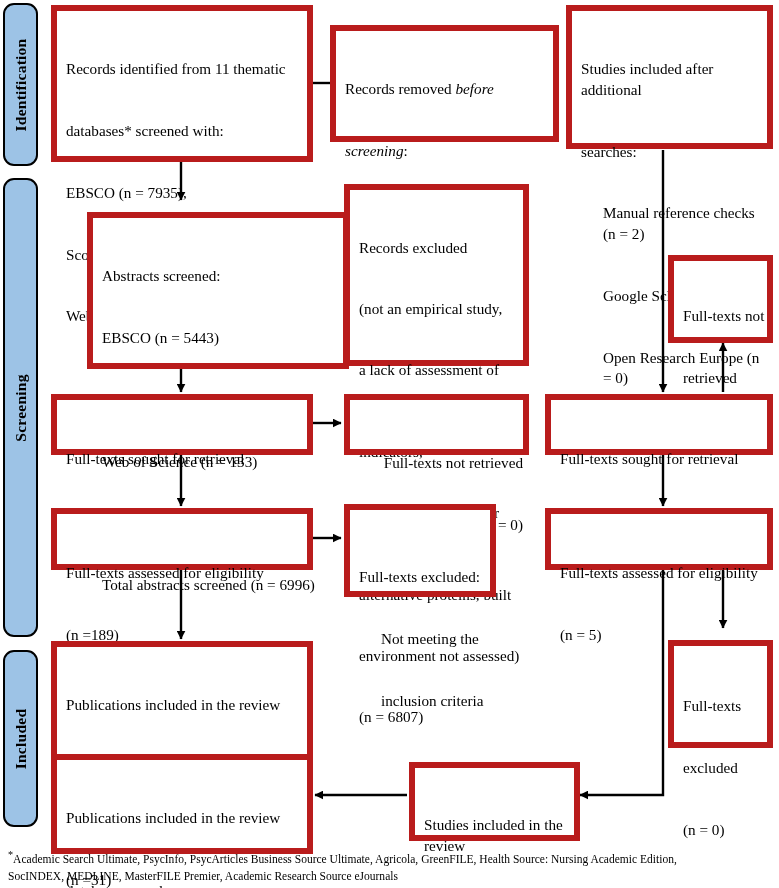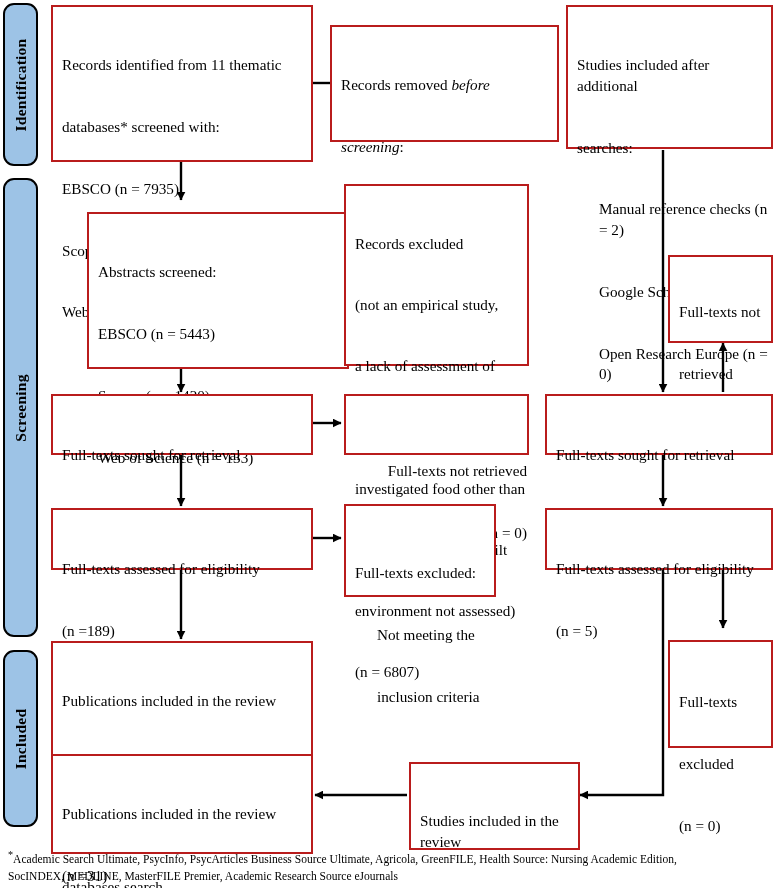--- a/index.html
+++ b/index.html
@@ -2,21 +2,21 @@
 <html><head>
 <meta charset="utf-8">
 <style>
   html,body{margin:0;padding:0;background:#ffffff;}
   body{width:779px;height:888px;position:relative;overflow:hidden;
        font-family:"Liberation Serif","DejaVu Serif",serif;color:#000;}
   #stage{position:absolute;left:0;top:0;width:779px;height:888px;}
 
   .conn{position:absolute;left:0;top:0;width:779px;height:888px;overflow:visible;}
 
-  .box{position:absolute;box-sizing:border-box;border:2px solid #b91c1c;background:#fff;
+  .box{position:absolute;box-sizing:border-box;border:6px solid #b91c1c;background:#fff;
        font-size:15.2px;line-height:20.6px;padding:7px 0 6px 9px;white-space:pre-wrap;}
   .box .ln{display:block;}
   .box .ind{display:block;padding-left:22px;}
   .ital{font-style:italic;}
 
   .stage-bar{position:absolute;box-sizing:border-box;background:#9dc3e6;
              border:2px solid #000;border-radius:11px;}
   .stage-bar .lbl{position:absolute;left:50%;top:50%;
        transform:translate(-50%,-50%) rotate(-90deg);
        transform-origin:center center;white-space:nowrap;
@@ -108,20 +108,21 @@
     <span class="ind">Open Research Europe (n = 0)</span>
     <span class="ind">CORDIS (n = 0)</span>
   </div>
 
   <div class="box" style="left:51px;top:212px;width:262px;height:157px;margin-left:36px;">
     <span class="ln">Abstracts screened:</span>
     <span class="ln">EBSCO (n = 5443)</span>
     <span class="ln">Scopus (n = 1420)</span>
     <span class="ln">Web of Science (n = 133)</span>
     <span class="ln">&nbsp;</span>
+    <span class="ln">Total abstracts screened (n = 6996)</span>
   </div>
 
   <div class="box" style="left:344px;top:184px;width:185px;height:182px;line-height:20.4px;">
     <span class="ln">Records excluded</span>
     <span class="ln">(not an empirical study,</span>
     <span class="ln">a lack of assessment of</span>
     <span class="ln">consumer choice indicators,</span>
     <span class="ln">investigated food other than</span>
     <span class="ln">alternative proteins, built</span>
     <span class="ln">environment not assessed)</span>
@@ -132,21 +133,21 @@
     <span class="ln">Full-texts not</span>
     <span class="ln">retrieved</span>
     <span class="ln">(n = 0)</span>
   </div>
 
   <div class="box" style="left:51px;top:394px;width:262px;height:61px;padding-top:8px;">
     <span class="ln">Full-texts sought for retrieval</span>
     <span class="ln">(n = 189)</span>
   </div>
 
-  <div class="box" style="left:344px;top:394px;width:185px;height:61px;padding-top:24px;text-align:right;">
+  <div class="box" style="left:344px;top:394px;width:185px;height:61px;padding-top:12px;text-align:right;">
     <span class="ln">Full-texts not retrieved</span>
     <span class="ln">(n = 0)</span>
   </div>
 
   <div class="box" style="left:545px;top:394px;width:228px;height:61px;padding-top:8px;">
     <span class="ln">Full-texts sought for retrieval</span>
     <span class="ln">(n = 5)</span>
   </div>
 
   <div class="box" style="left:51px;top:508px;width:262px;height:62px;padding-top:8px;">
@@ -179,21 +180,21 @@
     
   </div>
 
   <div class="box" style="left:51px;top:754px;width:262px;height:100px;padding-top:7px;">
     <span class="ln">Publications included in the review</span>
     <span class="ln">(n =31)</span>
     
     
   </div>
 
-  <div class="box" style="left:409px;top:762px;width:171px;height:88px;padding-top:6px;">
+  <div class="box" style="left:409px;top:762px;width:171px;height:79px;padding-top:6px;">
     <span class="ln">Studies included in the review</span>
     
     
   </div>
 
   <div class="footnote"><sup>*</sup><span>Academic Search Ultimate, PsycInfo, PsycArticles Business Source Ultimate, Agricola, GreenFILE, Health Source: Nursing Academic Edition, SocINDEX, MEDLINE, MasterFILE Premier, Academic Research Source eJournals</span></div>
 
 </div>
 
 </body></html>

